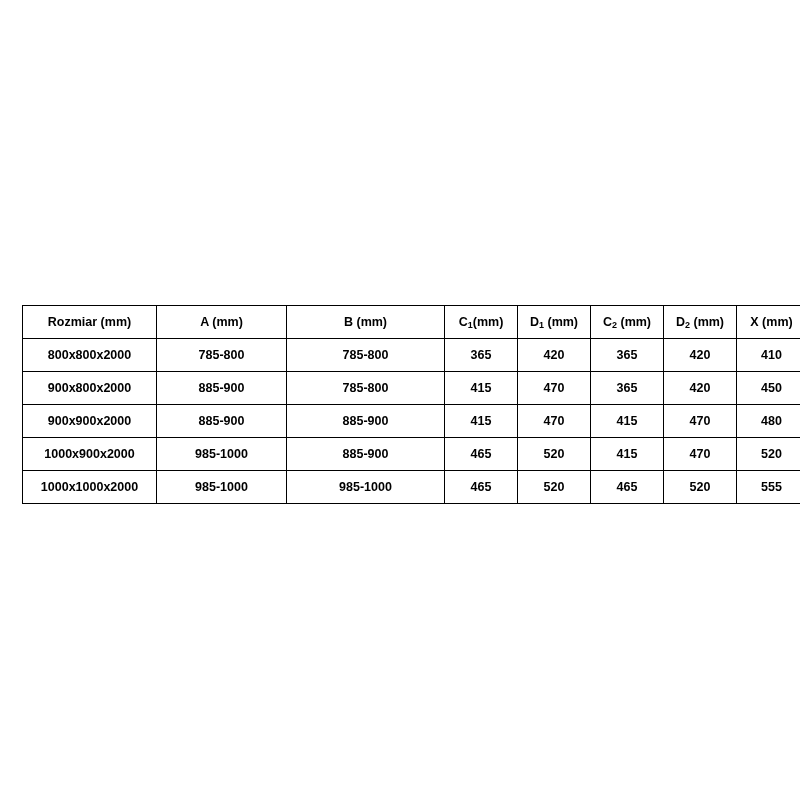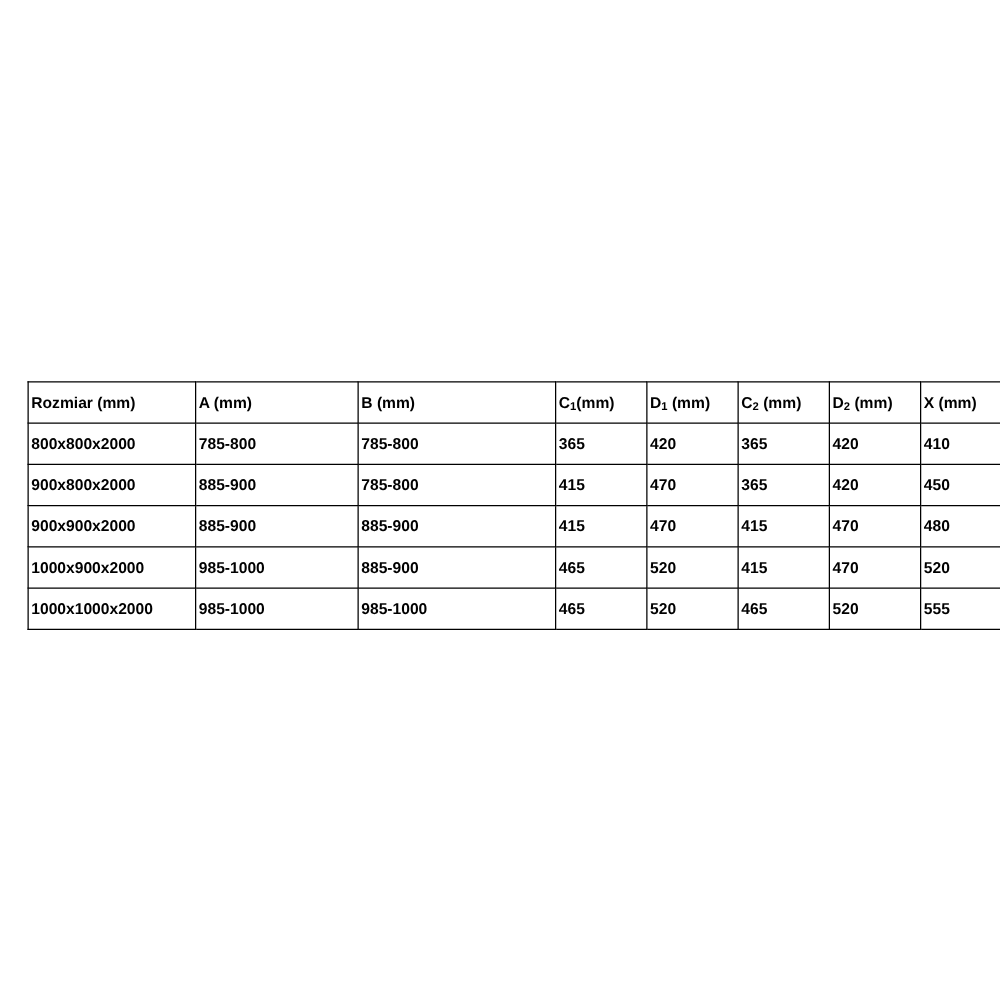--- a/index.html
+++ b/index.html
@@ -22,21 +22,21 @@
     width: 756px;
   }
   table.spec-table {
     border-collapse: collapse;
     width: 100%;
     table-layout: fixed;
   }
   table.spec-table th,
   table.spec-table td {
     border: 1px solid #000000;
-    text-align: left;
+    text-align: center;
     vertical-align: middle;
     font-size: 12.5px;
     font-weight: bold;
     height: 32px;
     padding: 0 2px;
     white-space: nowrap;
   }
   table.spec-table th {
     font-size: 12.5px;
   }

